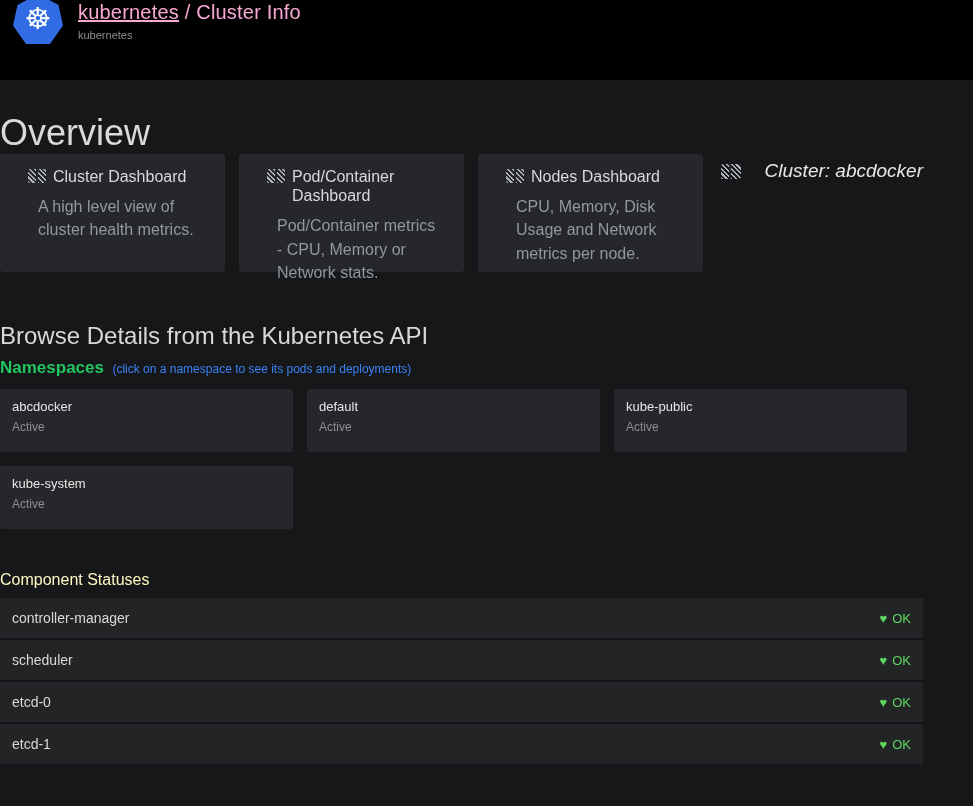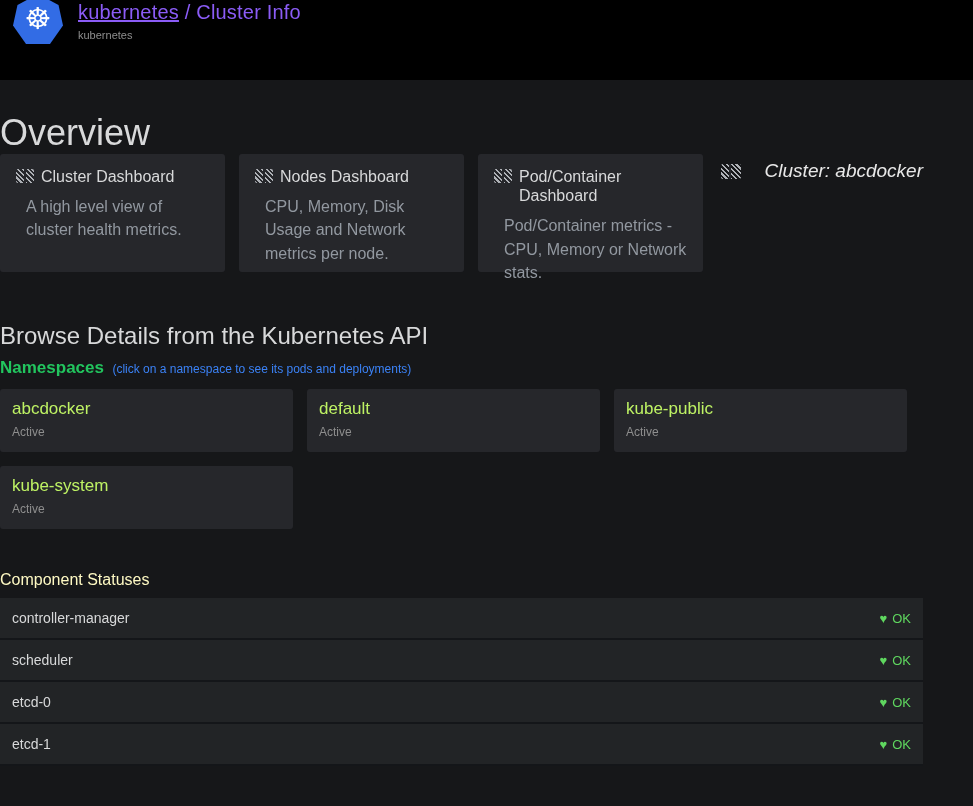--- a/index.html
+++ b/index.html
@@ -27,21 +27,21 @@
     clip-path: polygon(50% 0%, 91% 22%, 100% 63%, 74% 100%, 26% 100%, 0% 63%, 9% 22%);
     display: flex;
     align-items: center;
     justify-content: center;
     color: #ffffff;
     font-size: 30px;
     line-height: 1;
     cursor: pointer;
   }
   .titles { position: absolute; left: 78px; top: 1px; }
-  .title-line { font-size: 20px; color: #8b5cf6; letter-spacing: 0.2px; }
+  .title-line { font-size: 20px; color: #f9a8d4; letter-spacing: 0.2px; }
   .title-link { text-decoration: underline; cursor: pointer; }
   .subtitle { font-size: 11px; color: #8e8e8e; margin-top: 5px; }
 
   
   .content {
     position: relative;
     width: 923px;
     padding-top: 32px;
   }
   h1.overview {
@@ -49,21 +49,21 @@
     font-weight: 400;
     color: #d8d9da;
   }
 
   .cards-row { display: flex; gap: 14px; margin-bottom: 50px; }
   .dash-card {
     width: 225px;
     height: 118px;
     background: #26272b;
     border-radius: 3px;
-    padding: 13px 16px;
+    padding: 13px 28px;
     cursor: pointer;
   }
   .dash-card .card-title {
     font-size: 16px;
     color: #d8d9da;
     display: flex;
     align-items: flex-start;
     gap: 7px;
     line-height: 1.2;
   }
@@ -116,21 +116,21 @@
     gap: 14px;
     margin-bottom: 42px;
   }
   .ns-card {
     height: 63px;
     background: #26272b;
     border-radius: 3px;
     padding: 10px 12px;
     cursor: pointer;
   }
-  .ns-name { font-size: 17px; color: #bef264; }
+  .ns-name { font-size: 13px; color: #e5e5e5; }
   .ns-status { font-size: 12px; color: #8e8e8e; margin-top: 6px; }
 
   h3.components {
     font-size: 16px;
     font-weight: 400;
     color: #fef9c3;
     margin-bottom: 9px;
   }
   .comp-table { width: 923px; }
   .comp-row {
@@ -172,31 +172,31 @@
     <div class="dash-card">
       <div class="card-title">
         <span class="grid-icon"></span>
         <span>Cluster Dashboard</span>
       </div>
       <div class="card-desc">A high level view of cluster health metrics.</div>
     </div>
     <div class="dash-card">
       <div class="card-title">
         <span class="grid-icon"></span>
+        <span>Pod/Container Dashboard</span>
+      </div>
+      <div class="card-desc">Pod/Container metrics - CPU, Memory or Network stats.</div>
+    </div>
+    <div class="dash-card">
+      <div class="card-title">
+        <span class="grid-icon"></span>
         <span>Nodes Dashboard</span>
       </div>
       <div class="card-desc">CPU, Memory, Disk Usage and Network metrics per node.</div>
     </div>
-    <div class="dash-card">
-      <div class="card-title">
-        <span class="grid-icon"></span>
-        <span>Pod/Container Dashboard</span>
-      </div>
-      <div class="card-desc">Pod/Container metrics - CPU, Memory or Network stats.</div>
-    </div>
   </div>
 
   <h2 class="browse">Browse Details from the Kubernetes API</h2>
 
   <div class="ns-label-line">
     <span class="ns-label">Namespaces</span>
     <span class="ns-hint">(click on a namespace to see its pods and deployments)</span>
   </div>
 
   <div class="ns-grid">

